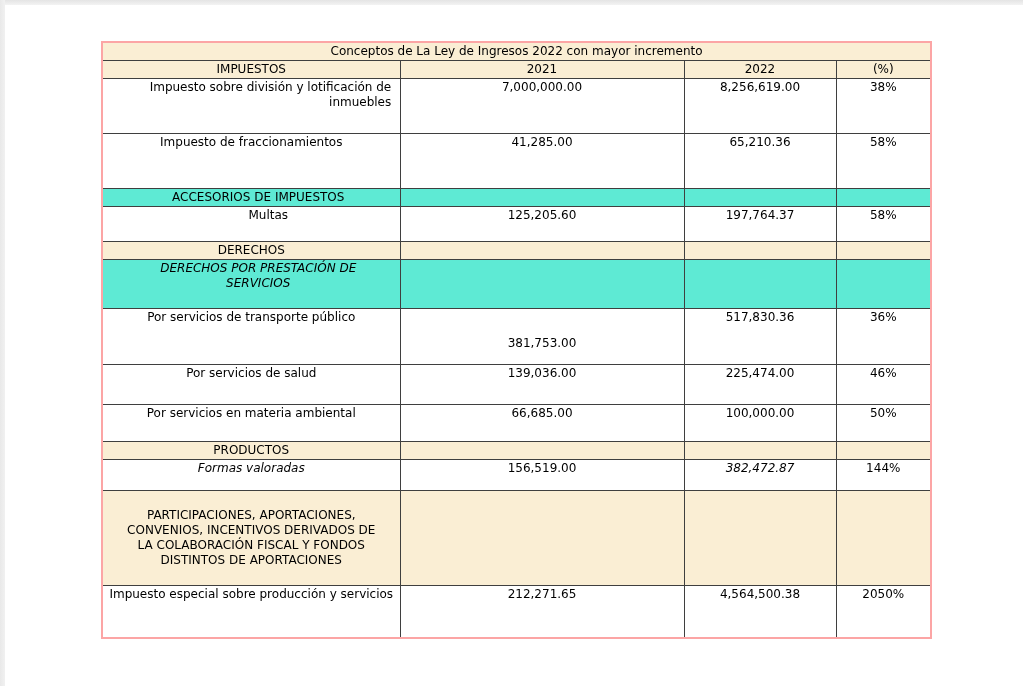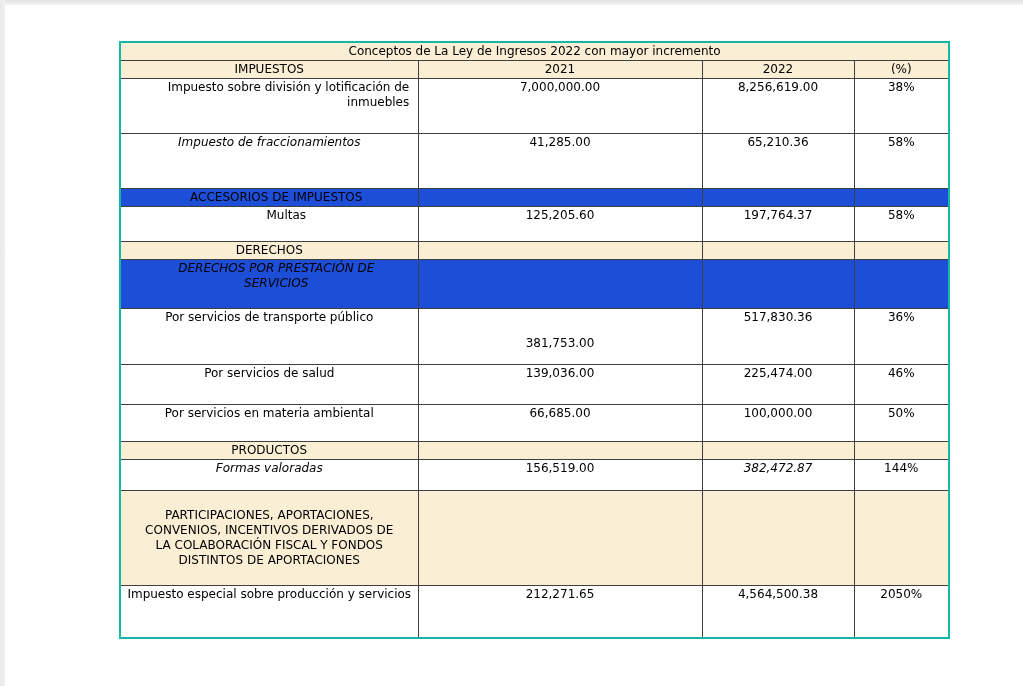--- a/index.html
+++ b/index.html
@@ -27,26 +27,26 @@
   }
   .edge-left {
     position: absolute;
     top: 0; left: 0;
     width: 5px; height: 686px;
     background: linear-gradient(to right, #e9e9e9, #f1f1f1);
   }
 
   table.ingresos {
     position: absolute;
-    left: 119px;
+    left: 101px;
     top: 41px;
     width: 829px;
     border-collapse: collapse;
     table-layout: fixed;
-    border: 2px solid #14b8a6;
+    border: 2px solid #fca5a5;
   }
   table.ingresos td {
     border: 1.5px solid #3f3f3f;
     vertical-align: top;
     padding: 1px 6px;
     font-size: 12px;
     line-height: 15px;
     text-align: center;
     overflow: hidden;
     word-wrap: break-word;
@@ -54,21 +54,21 @@
   tr.title-row td {
     background: #faeed4;
     height: 14px;
     padding: 1px 2px;
   }
   tr.header-row td {
     background: #faeed4;
     height: 14px;
   }
   tr.section-beige td { background: #faeed4; }
-  tr.section-blue td  { background: #1d4ed8; padding-left: 20px; }
+  tr.section-blue td  { background: #5eead4; padding-left: 20px; }
   td.italic, .italic { font-style: italic; }
   td.left-align { text-align: left; }
   .concept-inner { margin: 0 auto; }
   td.left-align .concept-inner { margin: 16px; }
 </style>
 </head>
 <body>
 
 <div class="canvas">
   <div class="edge-top"></div>
@@ -95,21 +95,21 @@
     <tbody id="table-body">
         <tr>
           <td style="height: 52px;">
             <div class="concept-inner" style="max-width: 280px; text-align: right;">Impuesto sobre división y lotificación de inmuebles</div>
           </td>
           <td>7,000,000.00</td>
           <td>8,256,619.00</td>
           <td>38%</td>
         </tr>
         <tr>
-          <td style="height: 52px; font-style: italic;">
+          <td style="height: 52px;">
             <div class="concept-inner">Impuesto de fraccionamientos</div>
           </td>
           <td>41,285.00</td>
           <td>65,210.36</td>
           <td>58%</td>
         </tr>
         <tr class="section-blue">
           <td style="height: 14px;">
             <div class="concept-inner">ACCESORIOS DE IMPUESTOS</div>
           </td>

